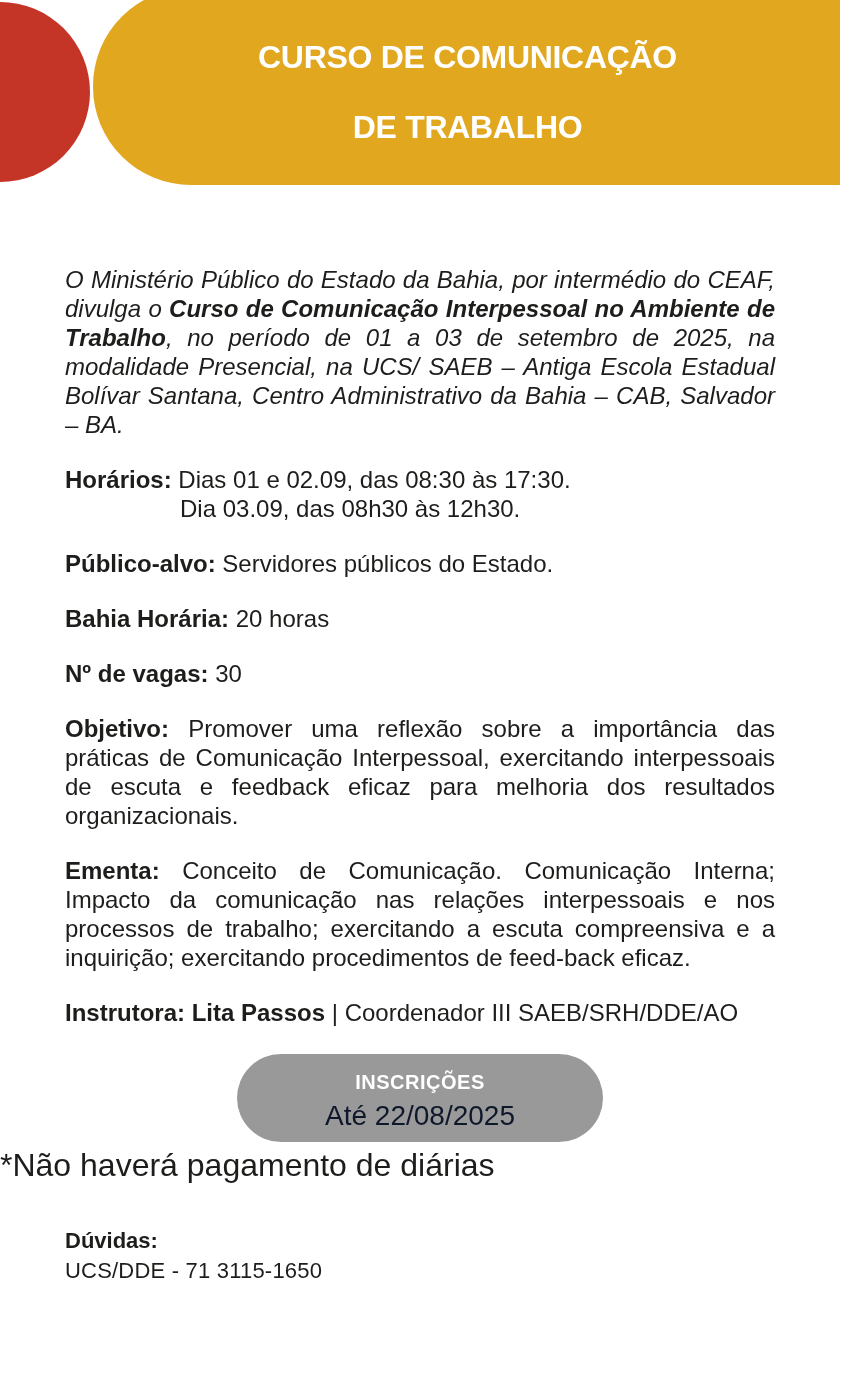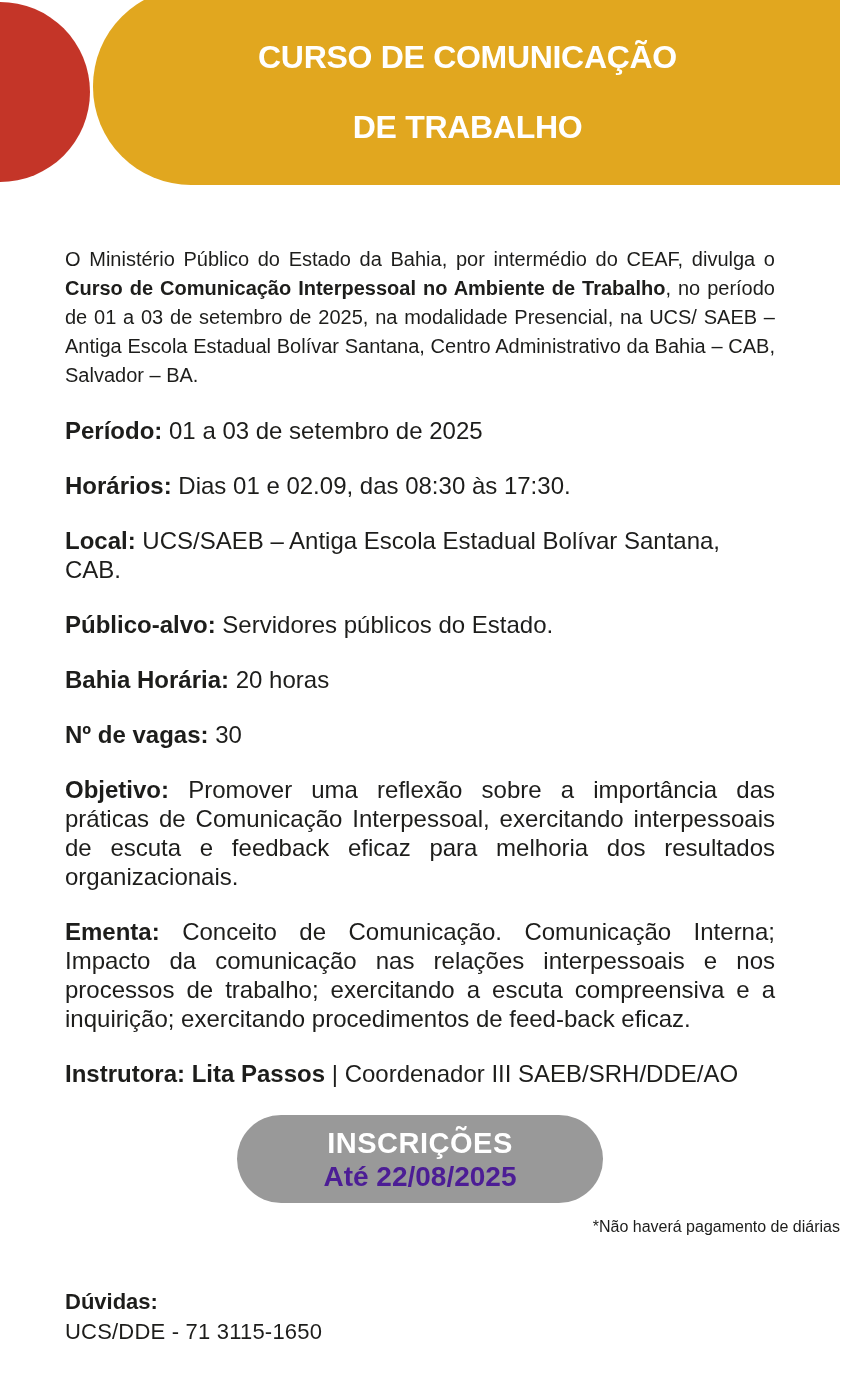--- a/index.html
+++ b/index.html
@@ -14,32 +14,32 @@
   .gold-banner{position:absolute;left:93px;top:-12px;right:0;height:197px;
                background:#E1A71F;border-radius:98px 0 0 98px;
                box-sizing:border-box;padding:52px 40px 0 40px;text-align:center;}
   .title{margin:0;color:#ffffff;font-size:32px;line-height:35px;font-weight:700;
          letter-spacing:-0.3px;}
 
   
   .content{padding:0 65px;}
   p{margin:0;}
   .b{font-weight:700;}
-  .intro{margin-top:60px;font-size:20px;line-height:29px;text-align:justify;}
+  .intro{margin-top:80px;font-size:24px;line-height:29px;text-align:justify;font-style:italic;}
   .field{margin-top:26px;font-size:24px;line-height:29px;}
   .jf{text-align:justify;}
   .indent2{padding-left:115px;}
 
   
   .cta{width:366px;height:88px;margin:27px auto 0 auto;background:#999999;
        border-radius:44px;text-align:center;box-sizing:border-box;padding-top:10px;
        cursor:pointer;}
-  .cta-line1{color:#ffffff;font-weight:700;font-size:29px;line-height:36px;letter-spacing:0.5px;}
-  .cta-line2{color:#4c1d95;font-weight:700;font-size:28px;line-height:32px;text-align:center;}
-  .note{margin-top:9px;text-align:right;font-size:16px;line-height:29px;}
+  .cta-line1{color:#ffffff;font-weight:700;font-size:20px;line-height:36px;letter-spacing:0.5px;}
+  .cta-line2{color:#0f172a;font-weight:400;font-size:28px;line-height:32px;text-align:center;}
+  .note{margin-top:9px;text-align:left;font-size:32px;line-height:29px;}
 
   
   .footer{padding:0 65px;margin-top:46px;}
   .footer p{font-size:22px;line-height:30px;}
   .footer .contact{letter-spacing:0.2px;}
 </style>
 </head>
 <body>
 
 <div class="page">
@@ -48,27 +48,26 @@
     <div class="red-circle"></div>
     <div class="gold-banner">
       <h1 class="title"><span>CURSO DE COMUNICAÇÃO</span><br><br><span>DE TRABALHO</span></h1>
     </div>
   </header>
 
   <main class="content">
 
     <p class="intro"><span>O Ministério Público do Estado da Bahia, por intermédio do CEAF, divulga o </span><span class="b">Curso de Comunicação Interpessoal no Ambiente de Trabalho</span><span>, no período de 01 a 03 de setembro de 2025, na modalidade Presencial, na UCS/ SAEB – Antiga Escola Estadual Bolívar Santana, Centro Administrativo da Bahia – CAB, Salvador – BA.</span></p>
 
-    <p class="field"><span class="b">Período:</span> <span>01 a 03 de setembro de 2025</span></p>
 
     <div class="field">
       <p><span class="b">Horários:</span> <span>Dias 01 e 02.09, das 08:30 às 17:30.</span></p>
+      <p class="indent2">Dia 03.09, das 08h30 às 12h30.</p>
     </div>
 
-    <p class="field"><span class="b">Local:</span> <span>UCS/SAEB – Antiga Escola Estadual Bolívar Santana, CAB.</span></p>
 
     <p class="field"><span class="b">Público-alvo:</span> <span>Servidores públicos do Estado.</span></p>
 
     <p class="field"><span class="b">Bahia Horária:</span> <span>20 horas</span></p>
 
     <p class="field"><span class="b">Nº de vagas:</span> <span>30</span></p>
 
     <p class="field jf"><span class="b">Objetivo:</span> <span>Promover uma reflexão sobre a importância das práticas de Comunicação Interpessoal, exercitando interpessoais de escuta e feedback eficaz para melhoria dos resultados organizacionais.</span></p>
 
     <p class="field jf"><span class="b">Ementa:</span> <span>Conceito de Comunicação. Comunicação Interna; Impacto da comunicação nas relações interpessoais e nos processos de trabalho; exercitando a escuta compreensiva e a inquirição; exercitando procedimentos de feed-back eficaz.</span></p>

